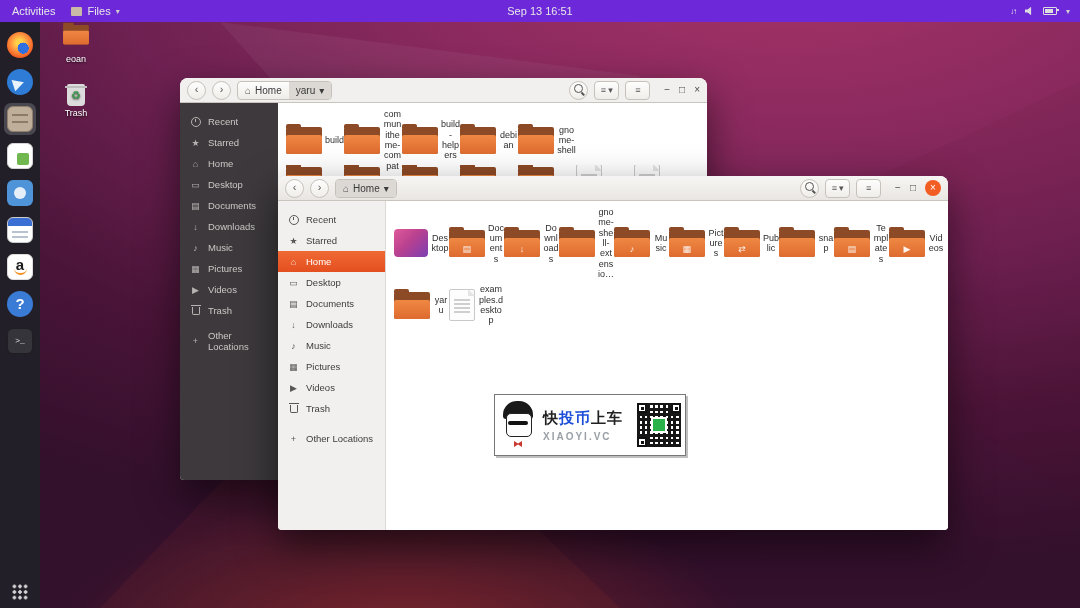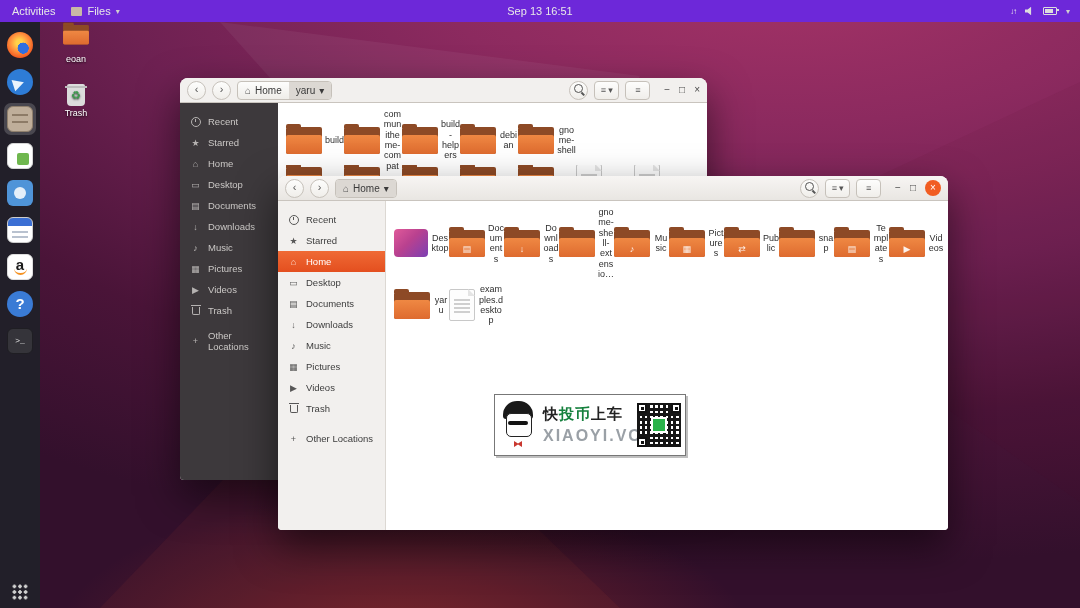--- a/index.html
+++ b/index.html
@@ -143,22 +143,22 @@
   .watermark{position:absolute;left:494px;top:394px;width:192px;height:62px;z-index:20;
       background:#fff;border:1px solid #777;box-shadow:2px 2px 0 rgba(0,0,0,.25);
       display:flex;align-items:center;gap:8px;padding:4px 6px;box-sizing:border-box;}
   .avatar{width:34px;height:48px;position:relative;flex:none;}
   .avatar .av-hair{position:absolute;left:2px;top:0;width:30px;height:18px;background:#191919;border-radius:14px 14px 3px 3px;}
   .avatar .av-face{position:absolute;left:5px;top:12px;width:24px;height:22px;background:#fdfdfd;border:1px solid #222;border-radius:5px;}
   .avatar .av-glasses{position:absolute;left:7px;top:20px;width:20px;height:4px;background:#111;border-radius:2px;}
   .avatar .av-tie{position:absolute;left:13px;bottom:2px;width:8px;height:6px;background:#c9372f;clip-path:polygon(0 0,50% 40%,100% 0,100% 100%,50% 60%,0 100%);}
   .wm-text{display:flex;flex-direction:column;gap:3px;min-width:86px;}
   .wm-line1{font-size:15px;font-weight:bold;letter-spacing:1px;color:#222;}
-  .wm-line1 .hl{color:#15803d;}
-  .wm-line2{font-size:16px;color:#9aa0a6;letter-spacing:2px;font-weight:bold;}
+  .wm-line1 .hl{color:#1d4ed8;}
+  .wm-line2{font-size:10px;color:#9aa0a6;letter-spacing:2px;font-weight:bold;}
   .qr{width:44px;height:44px;background:
         repeating-linear-gradient(90deg,#161616 0 2.6px,transparent 2.6px 5.2px),
         repeating-linear-gradient(0deg,#161616 0 2.6px,#fff 2.6px 5.2px);
       position:relative;flex:none;}
   .qf{position:absolute;width:10px;height:10px;border:2px solid #111;background:#fff;box-sizing:border-box;}
   .qf i{position:absolute;inset:1.5px;background:#111;}
   .qf1{left:0;top:0;} .qf2{right:0;top:0;} .qf3{left:0;bottom:0;}
   .qr-logo{position:absolute;left:16px;top:16px;width:12px;height:12px;background:#2bb34b;border:2px solid #fff;box-sizing:content-box;margin:-2px;}
 </style>
 </head>

